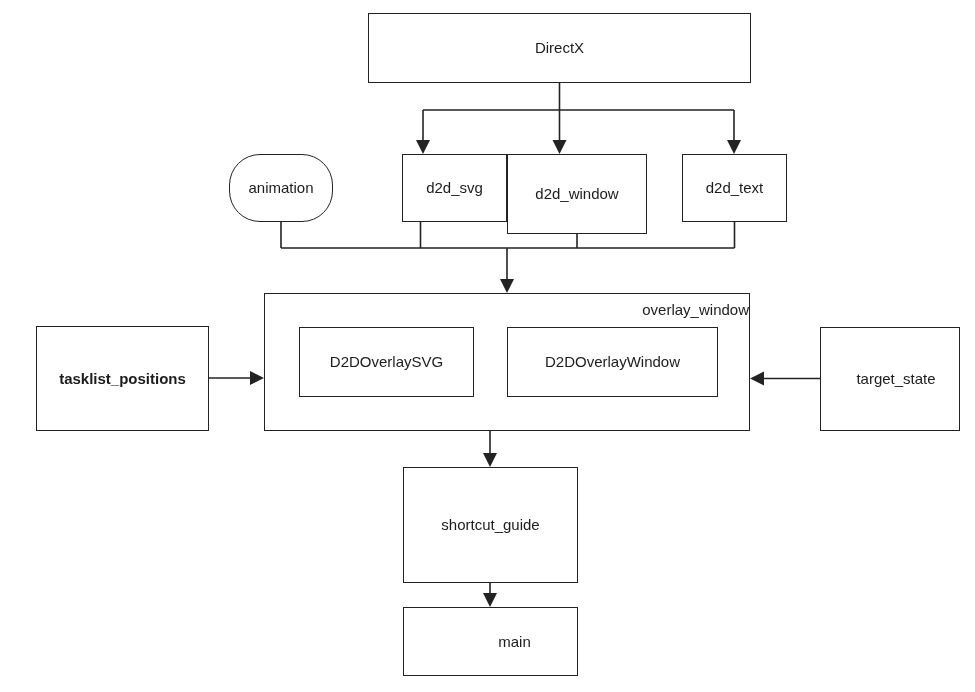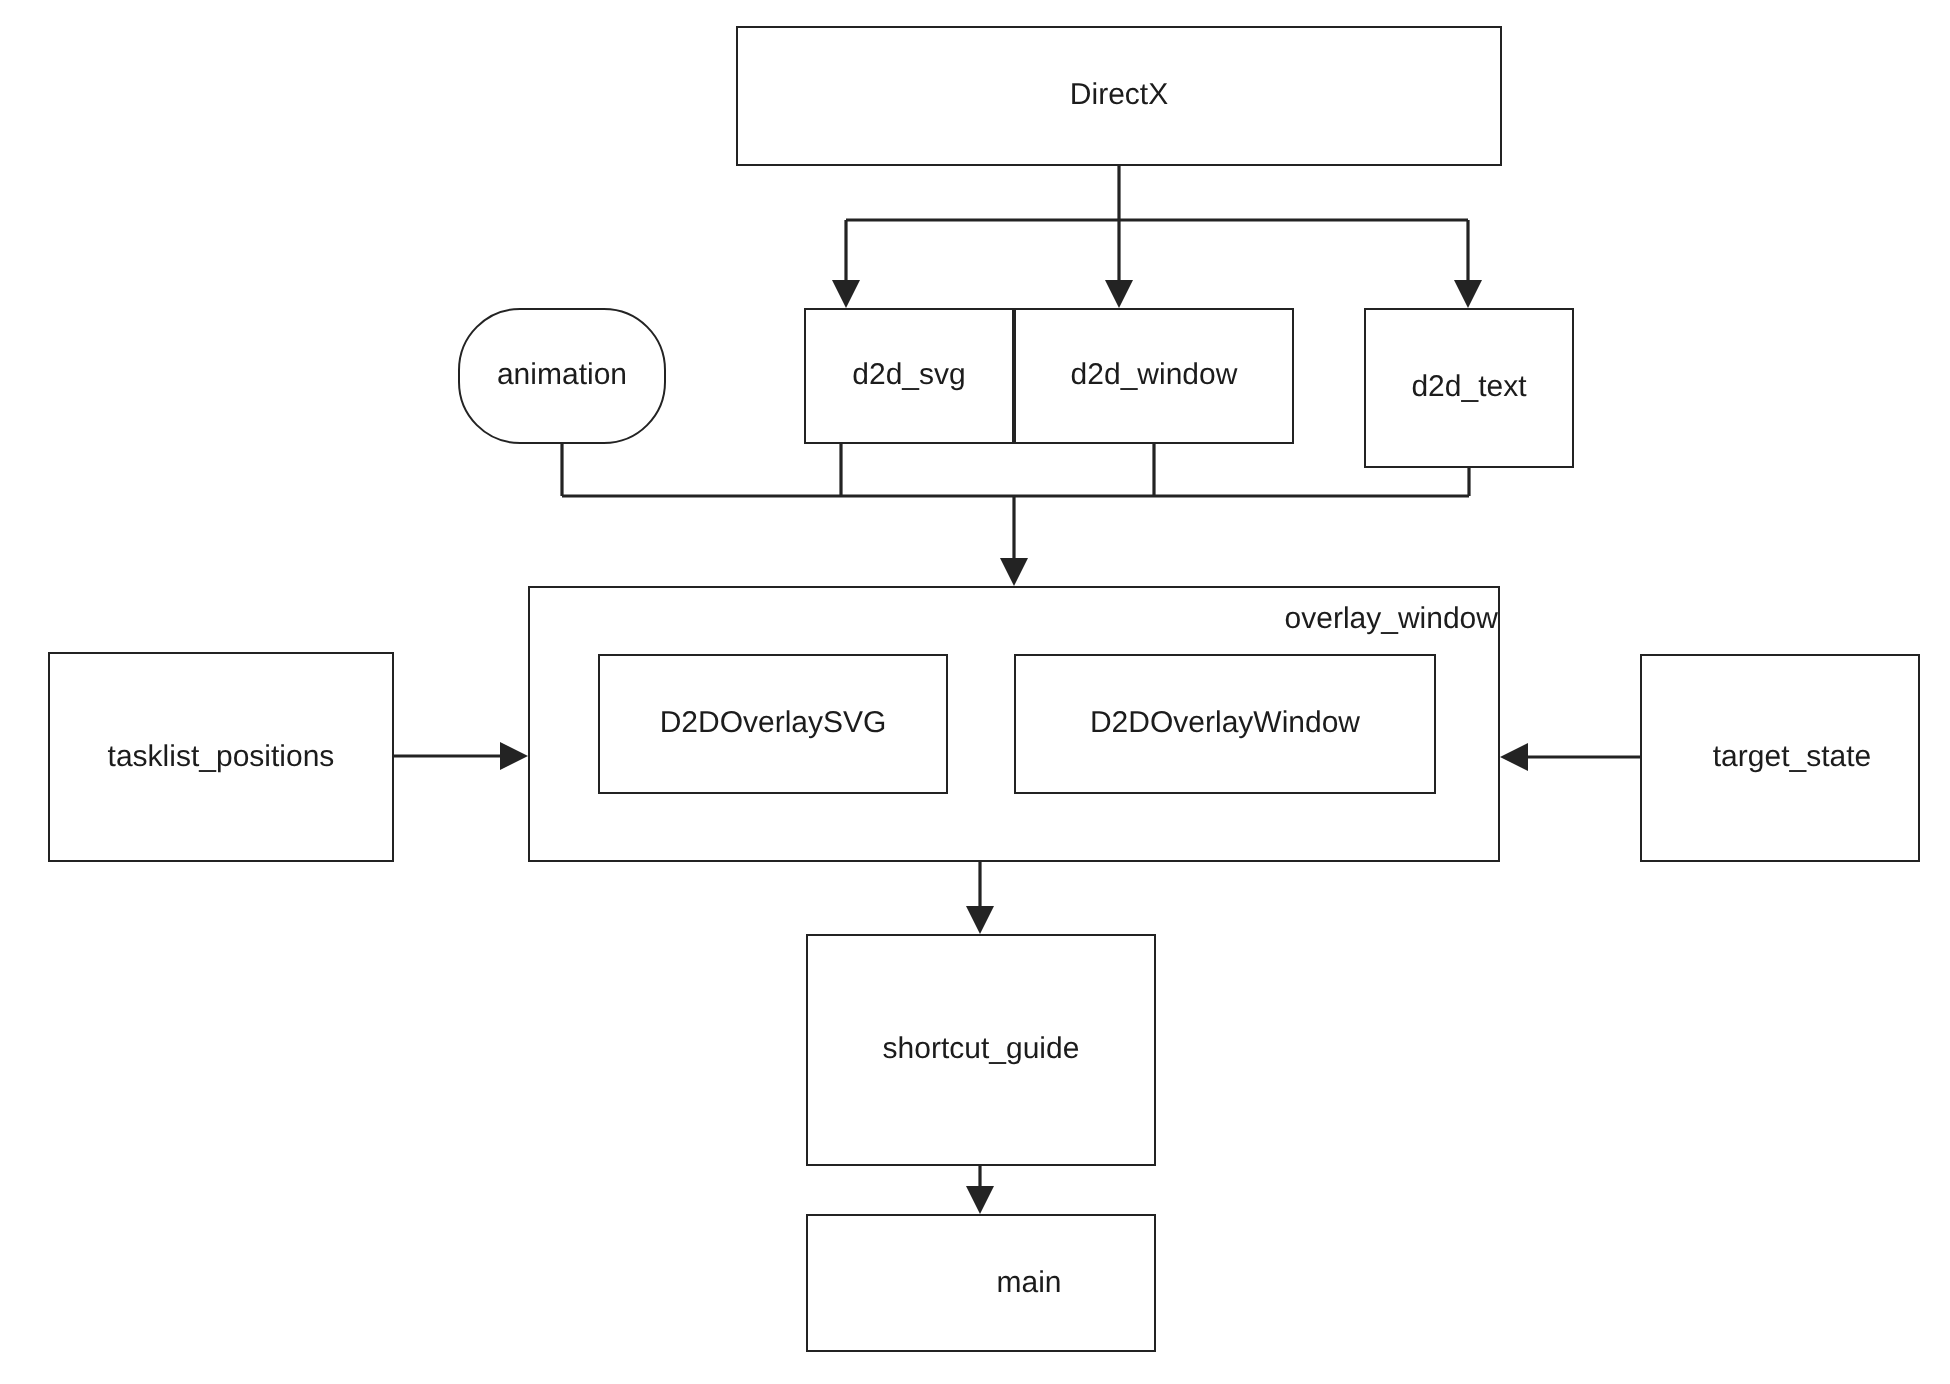--- a/index.html
+++ b/index.html
@@ -46,26 +46,26 @@
     top: 7px;
     left: 0;
     width: 100%;
     text-align: right;
     font-size: 15px;
   }
   
   #node-directx            { left: 368px; top: 13px;  width: 383px; height: 70px;  }
   #node-animation          { left: 229px; top: 154px; width: 104px; height: 68px; border-radius: 31px;  }
   #node-d2d-svg            { left: 368px; top: 154px; width: 105px; height: 68px; margin-left: 34px;  }
-  #node-d2d-window         { left: 507px; top: 154px; width: 140px; height: 68px;  }
-  #node-d2d-text           { left: 682px; top: 154px; width: 105px; height: 80px;  }
+  #node-d2d-window         { left: 507px; top: 154px; width: 140px; height: 80px;  }
+  #node-d2d-text           { left: 682px; top: 154px; width: 105px; height: 68px;  }
   #node-overlay-window     { left: 264px; top: 293px; width: 486px; height: 138px; }
   #node-d2d-overlay-svg    { left: 299px; top: 327px; width: 175px; height: 70px;  }
   #node-d2d-overlay-window { left: 507px; top: 327px; width: 211px; height: 70px;  }
-  #node-tasklist-positions { left: 24px;  top: 326px; width: 173px; height: 105px; }
+  #node-tasklist-positions { left: 36px;  top: 326px; width: 173px; height: 105px; font-weight: bold; }
   #node-target-state       { left: 820px; top: 327px; width: 140px; height: 104px; padding-left: 12px; }
   #node-shortcut-guide     { left: 403px; top: 467px; width: 175px; height: 116px; }
   #node-main               { left: 403px; top: 607px; width: 175px; height: 69px; padding-left: 48px;  }
 </style>
 </head>
 <body>
 
 <div class="canvas">
 
   <svg class="edges-layer" width="975" height="692" viewBox="0 0 975 692" stroke="#232323" stroke-width="1.6" fill="none">

